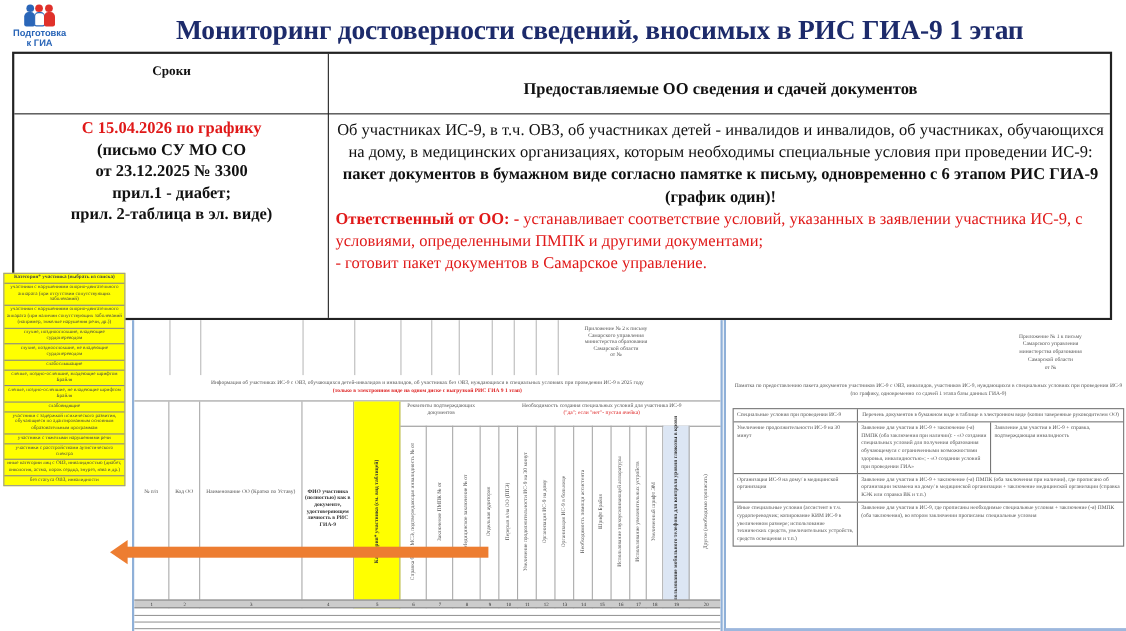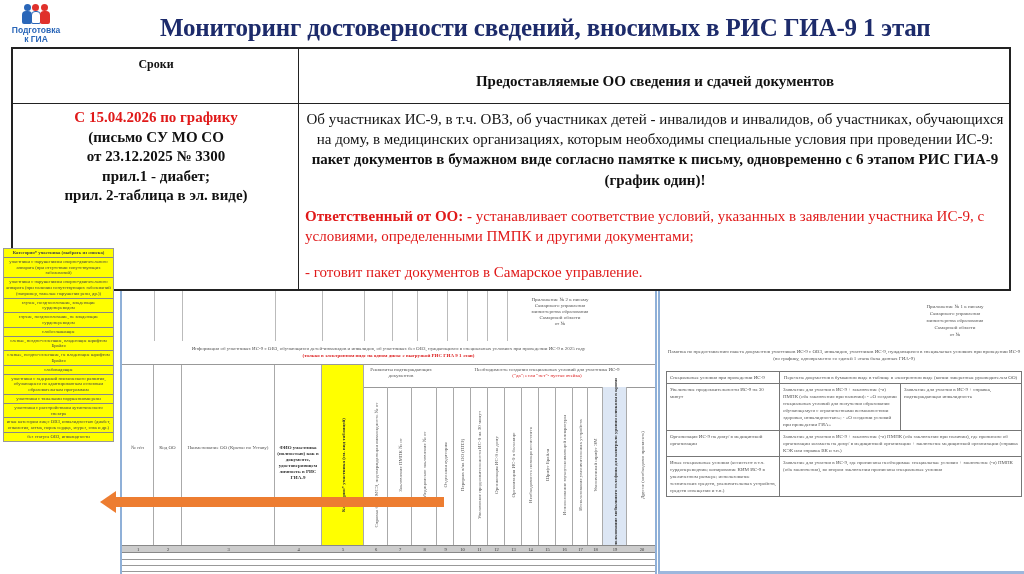--- a/index.html
+++ b/index.html
@@ -22,21 +22,21 @@
                 border: 2px solid #222; background: #fff; }
   .main-table .col1 { position: absolute; left: 0; top: 0; width: 286px; height: 100%; border-right: 1.5px solid #222; }
   .main-table .hdr-row { position: absolute; left: 0; top: 0; width: 100%; height: 55px; border-bottom: 1.5px solid #222; }
   .hdr1 { position: absolute; left: 0; top: 6px; width: 286px; text-align: center; font-weight: bold; font-size: 12px; line-height: 19px; }
   .hdr2 { position: absolute; left: 288px; top: 24px; width: 708px; text-align: center; font-weight: bold; font-size: 15px; }
   .cell1 { position: absolute; left: 0; top: 59px; width: 286px; text-align: center; font-weight: bold; font-size: 15px; line-height: 19.5px; }
   .cell1 .red { color: #e01919; }
   .cell2 { position: absolute; left: 292px; top: 60px; width: 700px; font-size: 15px; line-height: 20.2px; }
   .cell2 .center { text-align: center; font-family: Liberation Serif, serif; }
   .cell2 .bold { font-weight: bold; }
-  .cell2 .red { color: #e01919; margin-top: 16px; }
+  .cell2 .red { color: #e01919; }
   .cell2 .red b { font-weight: bold; }
 
   
   .sheet { position: absolute; left: 120px; top: 291px; width: 537px; height: 283px; background: #fff;
            border-left: 2px solid #8fb0d8; border-right: 2px solid #8fb0d8; font-size: 4.8px; color: #555; overflow: hidden; }
   .sheet .vlines { position: absolute; left: 0; top: 0; width: 100%; height: 50px; }
   .sheet .vline { position: absolute; top: 0; height: 50px; border-left: 1px solid #bbb; }
   .sheet .appendix { position: absolute; right: 40px; top: 6px; width: 110px; text-align: center; line-height: 6px; font-size: 5px; }
   .sheet .caption { position: absolute; left: 0; top: 54px; width: 100%; text-align: center; font-size: 5px; line-height: 7px; }
   .sheet .caption .red { color: #d22; font-weight: bold; }

